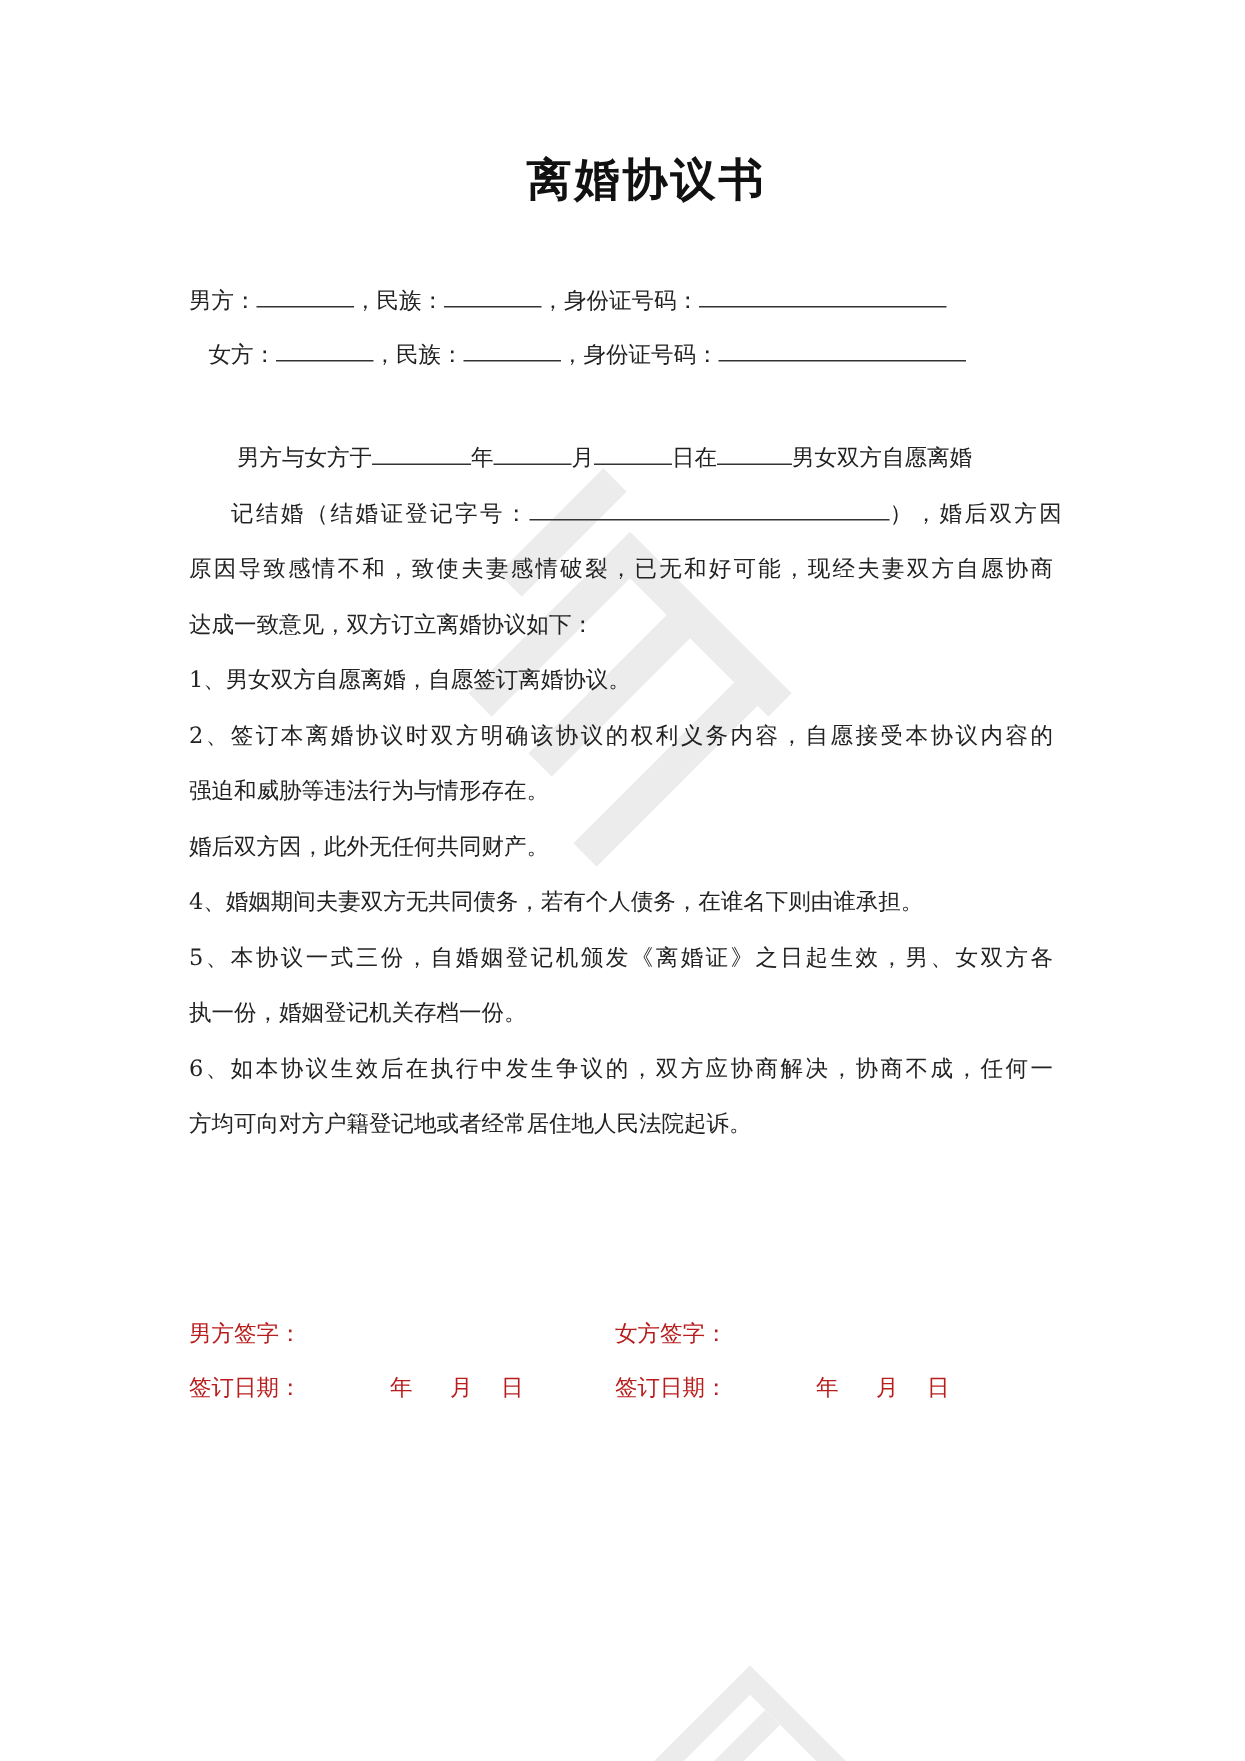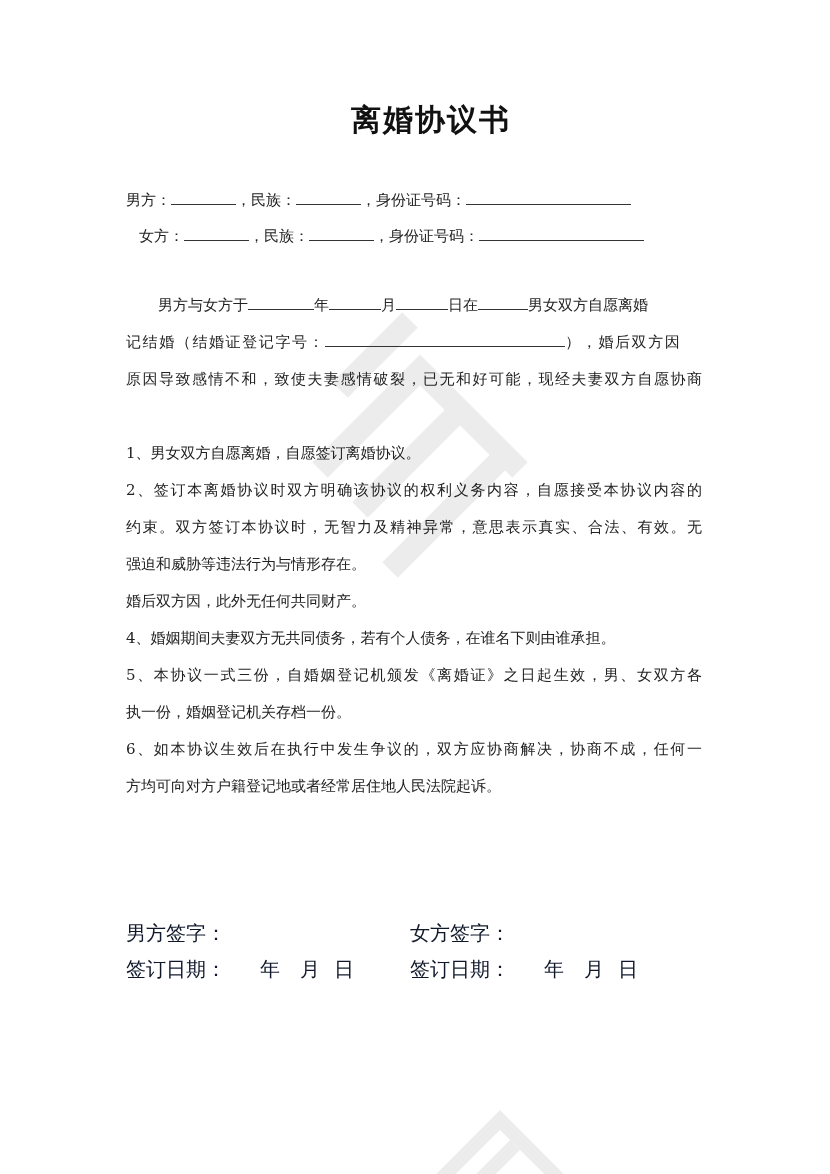--- a/index.html
+++ b/index.html
@@ -8,21 +8,21 @@
   .page { position: absolute; left: 0; top: 0; width: 830px; height: 1174px; background: #fff; }
   .watermark { position: absolute; pointer-events: none; opacity: 0.07; }
   .title { position: absolute; left: 0; width: 830px; top: 100px; text-align: center;
            font-family: "DejaVu Sans", "Liberation Sans", sans-serif; font-weight: bold;
            font-size: 30px; letter-spacing: 2px; color: #111; margin-left: 16px; }
   .line { position: absolute; left: 126px; font-size: 15px; white-space: nowrap; color: #222; }
   .blank { display: inline-block; border-bottom: 1px solid #333; height: 14px; vertical-align: baseline; }
   .para { position: absolute; left: 126px; width: 576px; font-size: 15px; color: #222; }
   .p-line { display: block; height: 37px; line-height: 37px; white-space: nowrap; text-align: justify; text-align-last: justify; }
   .p-line.last { text-align-last: left; }
-  .sig { position: absolute; font-size: 20px; white-space: nowrap; color: #0f172a; margin-top: 40px; }
+  .sig { position: absolute; font-size: 15px; white-space: nowrap; color: #b91c1c; }
   .sig span { display: inline-block; }
 </style>
 </head>
 <body>
 
 <div class="page">
 
   <svg class="watermark" style="left:300px;top:270px;" width="240" height="360" viewBox="0 0 240 360">
     <g fill="none" stroke="#000" stroke-width="22">
       <path d="M20 200 L120 100 L220 200"></path>
@@ -44,30 +44,30 @@
     <span>男方：</span><span class="blank" style="width:65px;"></span><span>，民族：</span><span class="blank" style="width:65px;"></span><span>，身份证号码：</span><span class="blank" style="width:165px;"></span>
   </div>
   <div class="line" style="top:226px;margin-left:13px;">
     <span>女方：</span><span class="blank" style="width:65px;"></span><span>，民族：</span><span class="blank" style="width:65px;"></span><span>，身份证号码：</span><span class="blank" style="width:165px;"></span>
   </div>
 
   <div class="para" style="top:287px;">
     <span class="p-line" style="text-align-last:left;text-align:left;">
       <span style="display:inline-block;width:32px;"></span><span>男方与女方于</span><span class="blank" style="width:66px;"></span><span>年</span><span class="blank" style="width:52px;"></span><span>月</span><span class="blank" style="width:52px;"></span><span>日在</span><span class="blank" style="width:50px;"></span><span>男女双方自愿离婚</span>
     </span>
-    <span class="p-line" style="text-align-last:left;text-align:left;letter-spacing:1.6px;">
+    <span class="p-line" style="text-align-last:left;text-align:left;letter-spacing:1.6px;margin-left:28px;">
       <span>记结婚（结婚证登记字号：</span><span class="blank" style="width:240px;"></span><span>），婚后双方因</span>
     </span>
     <span class="p-line">原因导致感情不和，致使夫妻感情破裂，已无和好可能，现经夫妻双方自愿协商</span>
+    <span class="p-line last">达成一致意见，双方订立离婚协议如下：</span>
   </div>
 
   <div class="para" style="top:435px;">
     <span class="p-line last">1、男女双方自愿离婚，自愿签订离婚协议。</span>
     <span class="p-line">2、签订本离婚协议时双方明确该协议的权利义务内容，自愿接受本协议内容的</span>
-    <span class="p-line">约束。双方签订本协议时，无智力及精神异常，意思表示真实、合法、有效。无</span>
     <span class="p-line last">强迫和威胁等违法行为与情形存在。</span>
     <span class="p-line last">婚后双方因，此外无任何共同财产。</span>
     <span class="p-line last">4、婚姻期间夫妻双方无共同债务，若有个人债务，在谁名下则由谁承担。</span>
     <span class="p-line">5、本协议一式三份，自婚姻登记机颁发《离婚证》之日起生效，男、女双方各</span>
     <span class="p-line last">执一份，婚姻登记机关存档一份。</span>
     <span class="p-line">6、如本协议生效后在执行中发生争议的，双方应协商解决，协商不成，任何一</span>
     <span class="p-line last">方均可向对方户籍登记地或者经常居住地人民法院起诉。</span>
   </div>
 
   <div class="sig" style="left:126px;top:880px;">男方签字：</div>

